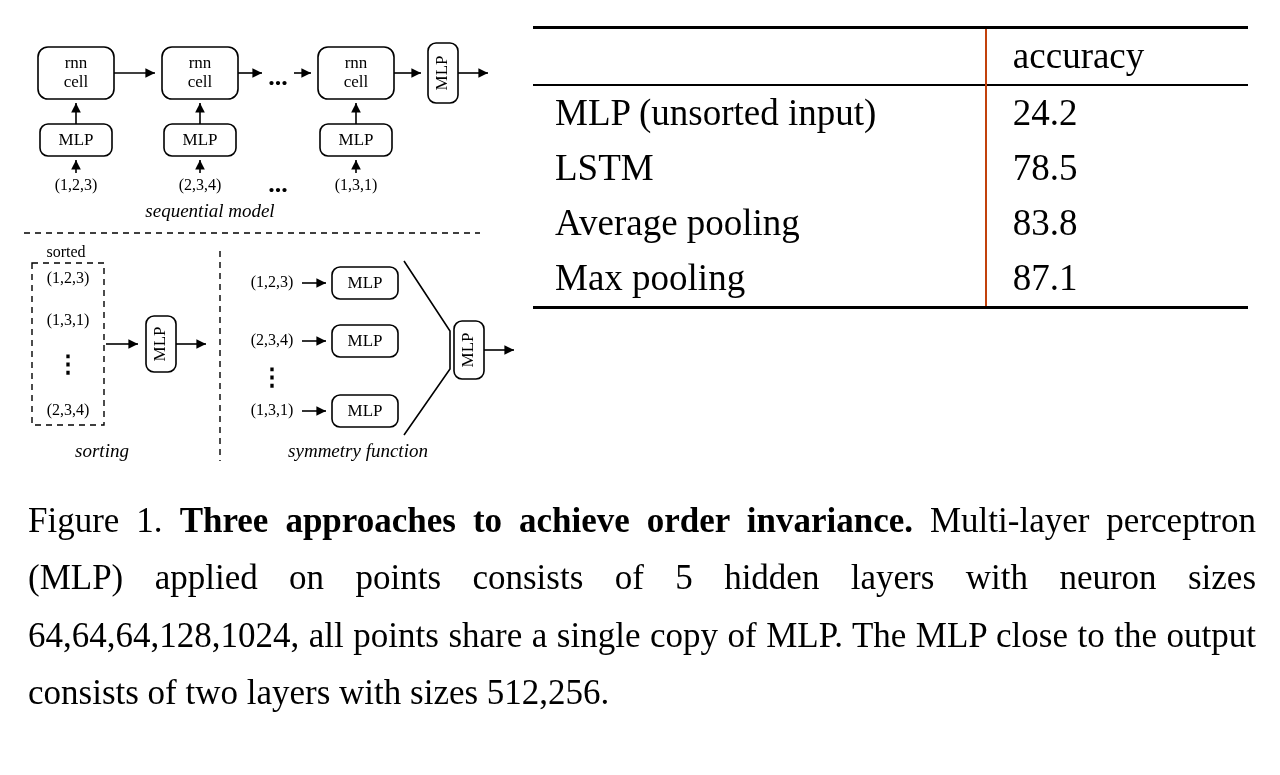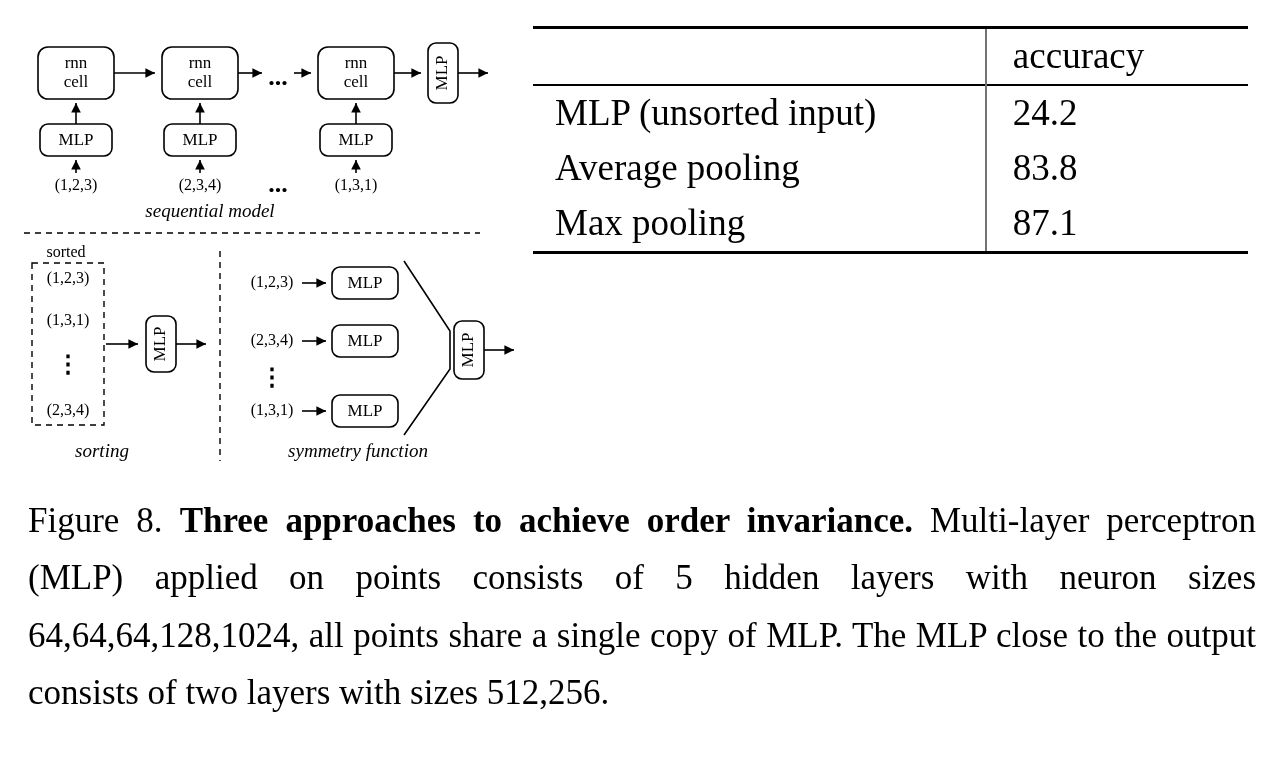--- a/index.html
+++ b/index.html
@@ -52,21 +52,21 @@
   table.results th,
   table.results td {
     font-weight: normal;
     font-size: 37px;
     line-height: 1.0;
     padding: 8px 6px 10px 6px;
     text-align: left;
     vertical-align: baseline;
   }
   table.results .col-name { width: 470px; padding-left: 22px; }
-  table.results .col-acc  { width: 245px; padding-left: 26px; border-left: 2px solid #737373; }
+  table.results .col-acc  { width: 245px; padding-left: 26px; border-left: 2px solid #c2410c; }
   .rule-top td, .rule-top th { border-top: 3px solid #000; }
   .rule-mid td, .rule-mid th { border-top: 2px solid #000; }
   .rule-bottom { border-bottom: 3px solid #000; }
   .hdr-row th { padding-top: 10px; padding-bottom: 12px; }
   .bold-val { font-weight: bold; }
 
   
   .caption {
     position: absolute;
     left: 28px;
@@ -251,32 +251,36 @@
             <th class="col-name"></th>
             <th class="col-acc">accuracy</th>
           </tr>
         </thead>
         <tbody>
           <tr class="rule-mid">
             <td class="col-name">MLP (unsorted input)</td>
             <td class="col-acc">24.2</td>
           </tr>
           <tr>
+            <td class="col-name">LSTM</td>
+            <td class="col-acc">78.5</td>
+          </tr>
+          <tr>
             <td class="col-name">Average pooling</td>
             <td class="col-acc">83.8</td>
           </tr>
           <tr class="rule-bottom">
             <td class="col-name">Max pooling</td>
             <td class="col-acc bold-val">87.1</td>
           </tr>
         </tbody>
       </table>
     </div>
 
   </div>
 
   <div class="caption">
-    <span>Figure 8.</span>
+    <span>Figure 1.</span>
     <b>Three approaches to achieve order invariance.</b>
     <span>Multi-layer perceptron (MLP) applied on points consists of 5 hidden layers with neuron sizes 64,64,64,128,1024, all points share a single copy of MLP. The MLP close to the output consists of two layers with sizes 512,256.</span>
   </div>
 
 </div>
 
 </body></html>

